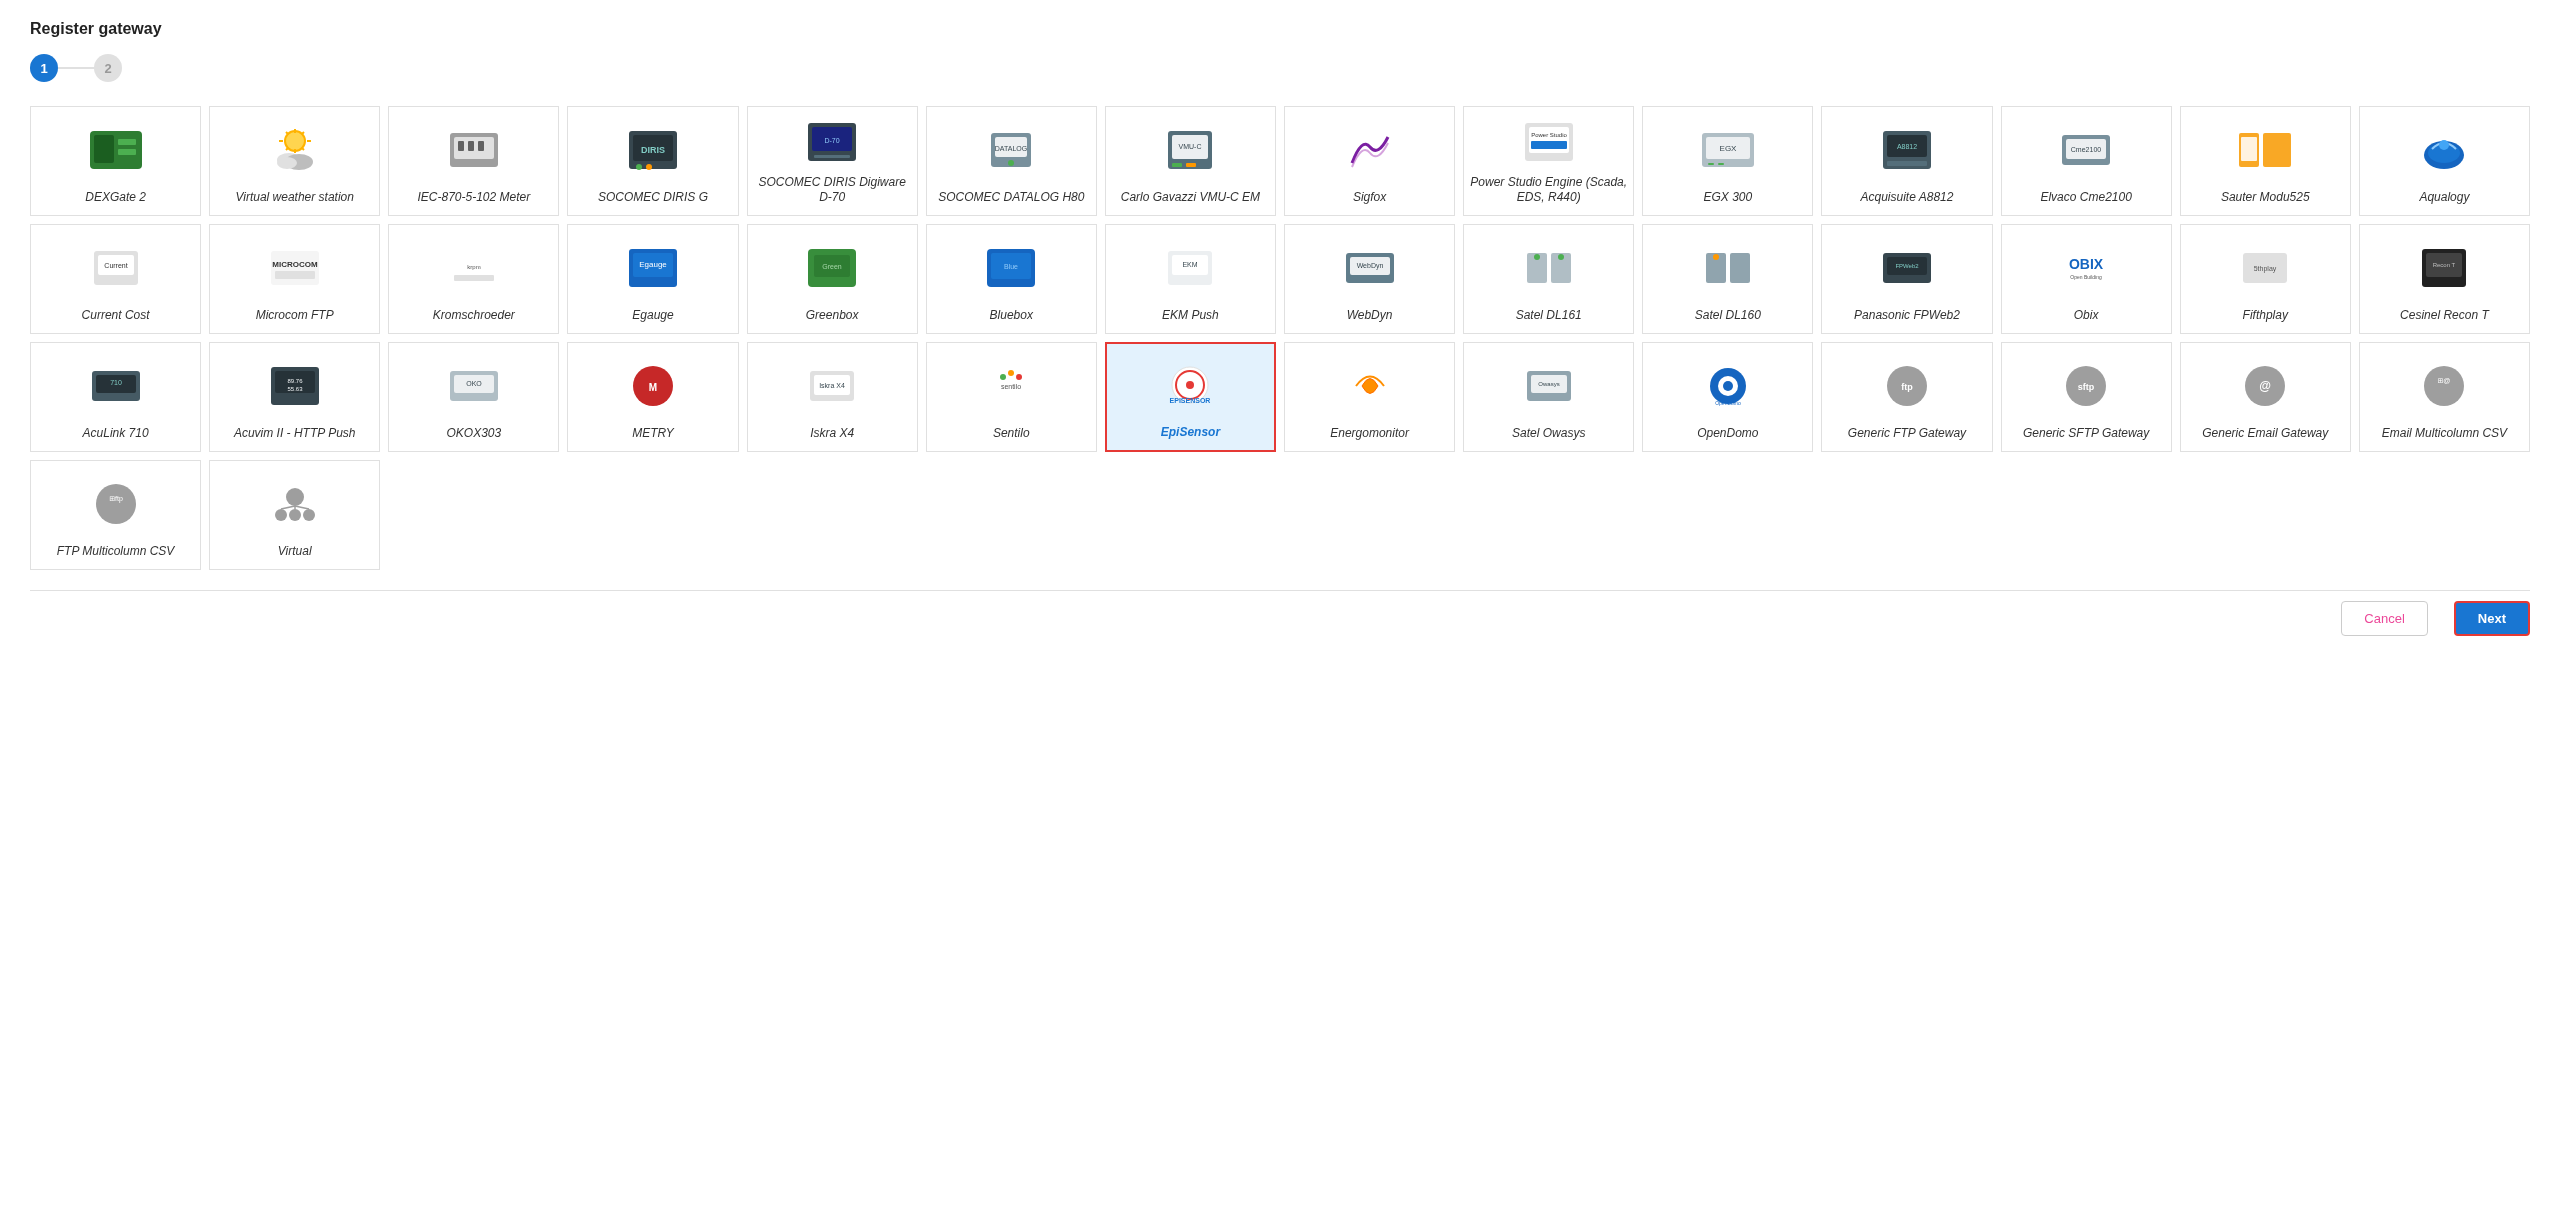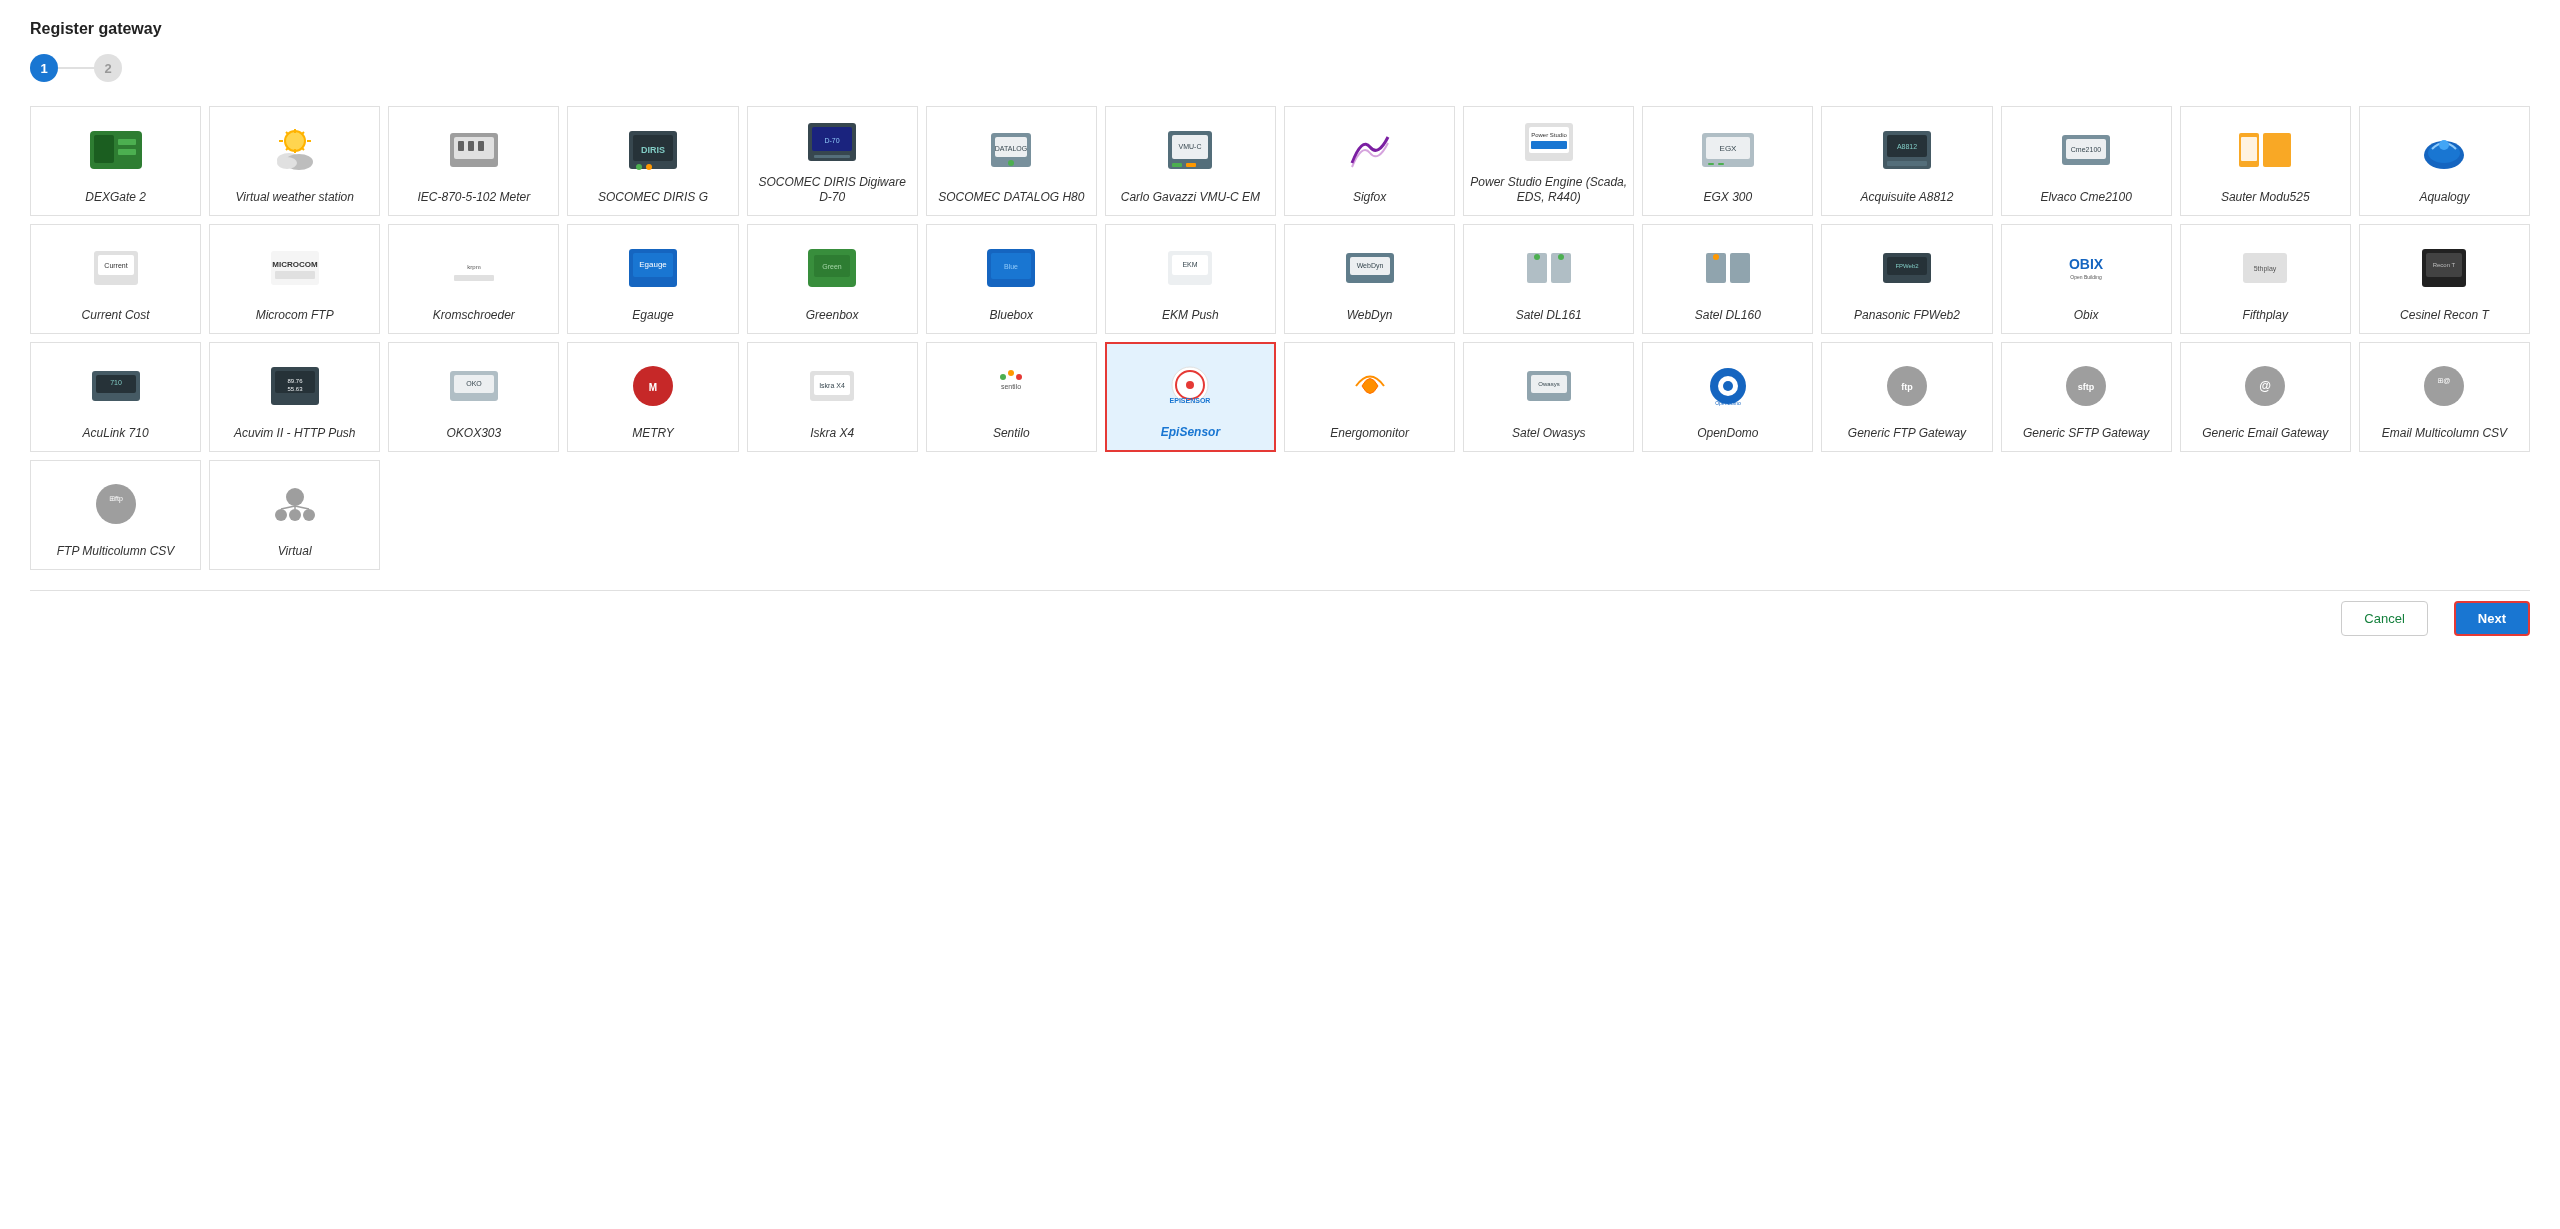--- a/index.html
+++ b/index.html
@@ -101,21 +101,21 @@
       border-top: 1px solid #e0e0e0;
       margin-top: 10px;
     }
     .btn {
       padding: 8px 22px;
       border-radius: 4px;
       font-size: 13px;
       cursor: pointer;
       border: 1px solid #ccc;
       background: #fff;
-      color: #15803d;
+      color: #ec4899;
     }
     .btn-primary {
       background: #1976d2;
       color: #fff;
       border: 2px solid #e53935;
       font-weight: 600;
       margin-left: 16px;
     }
   </style>
 </head>

